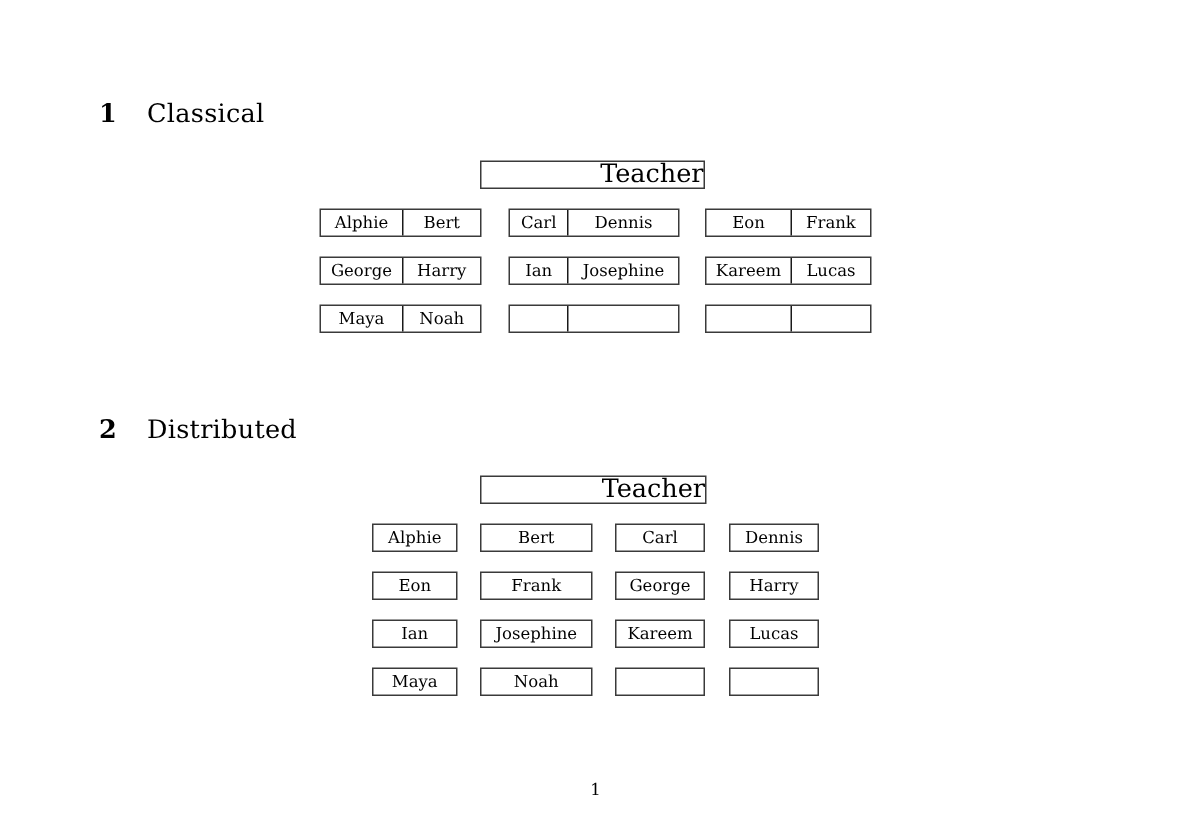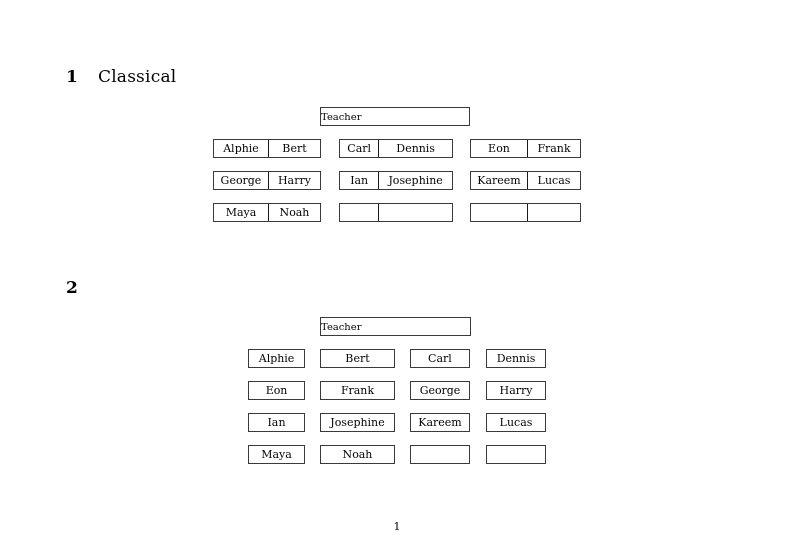--- a/index.html
+++ b/index.html
@@ -35,22 +35,22 @@
     font-weight: normal;
   }
 
   
   .teacher-box {
     position: absolute;
     box-sizing: border-box;
     border: 1px solid #3a3a3a;
     height: 19px;
     line-height: 17px;
-    text-align: left;
-    font-size: 10px;
+    text-align: right;
+    font-size: 17px;
     background: #ffffff;
   }
 
   
   .pair-row {
     position: absolute;
     display: flex;
     height: 19px;
     box-sizing: border-box;
     border: 1px solid #3a3a3a;
@@ -138,20 +138,21 @@
     <span class="cell" style="width:57px;">Kareem</span>
     <span class="cell" style="width:54px;">Lucas</span>
   </div>
   <div class="pair-row" style="left:470px; top:203px; width:111px;">
     <span class="cell" style="width:57px;"></span>
     <span class="cell" style="width:54px;"></span>
   </div>
 
   <div class="section-heading" style="left:66px; top:277px;">
     <span class="section-number">2</span>
+    <span class="section-title">Distributed</span>
   </div>
 
   <div class="teacher-box" style="left:320px; top:317px; width:151px;">Teacher</div>
 
   <div class="solo-box" style="left:248px; top:349px; width:57px;">Alphie</div>
   <div class="solo-box" style="left:320px; top:349px; width:75px;">Bert</div>
   <div class="solo-box" style="left:410px; top:349px; width:60px;">Carl</div>
   <div class="solo-box" style="left:486px; top:349px; width:60px;">Dennis</div>
 
   <div class="solo-box" style="left:248px; top:381px; width:57px;">Eon</div>

